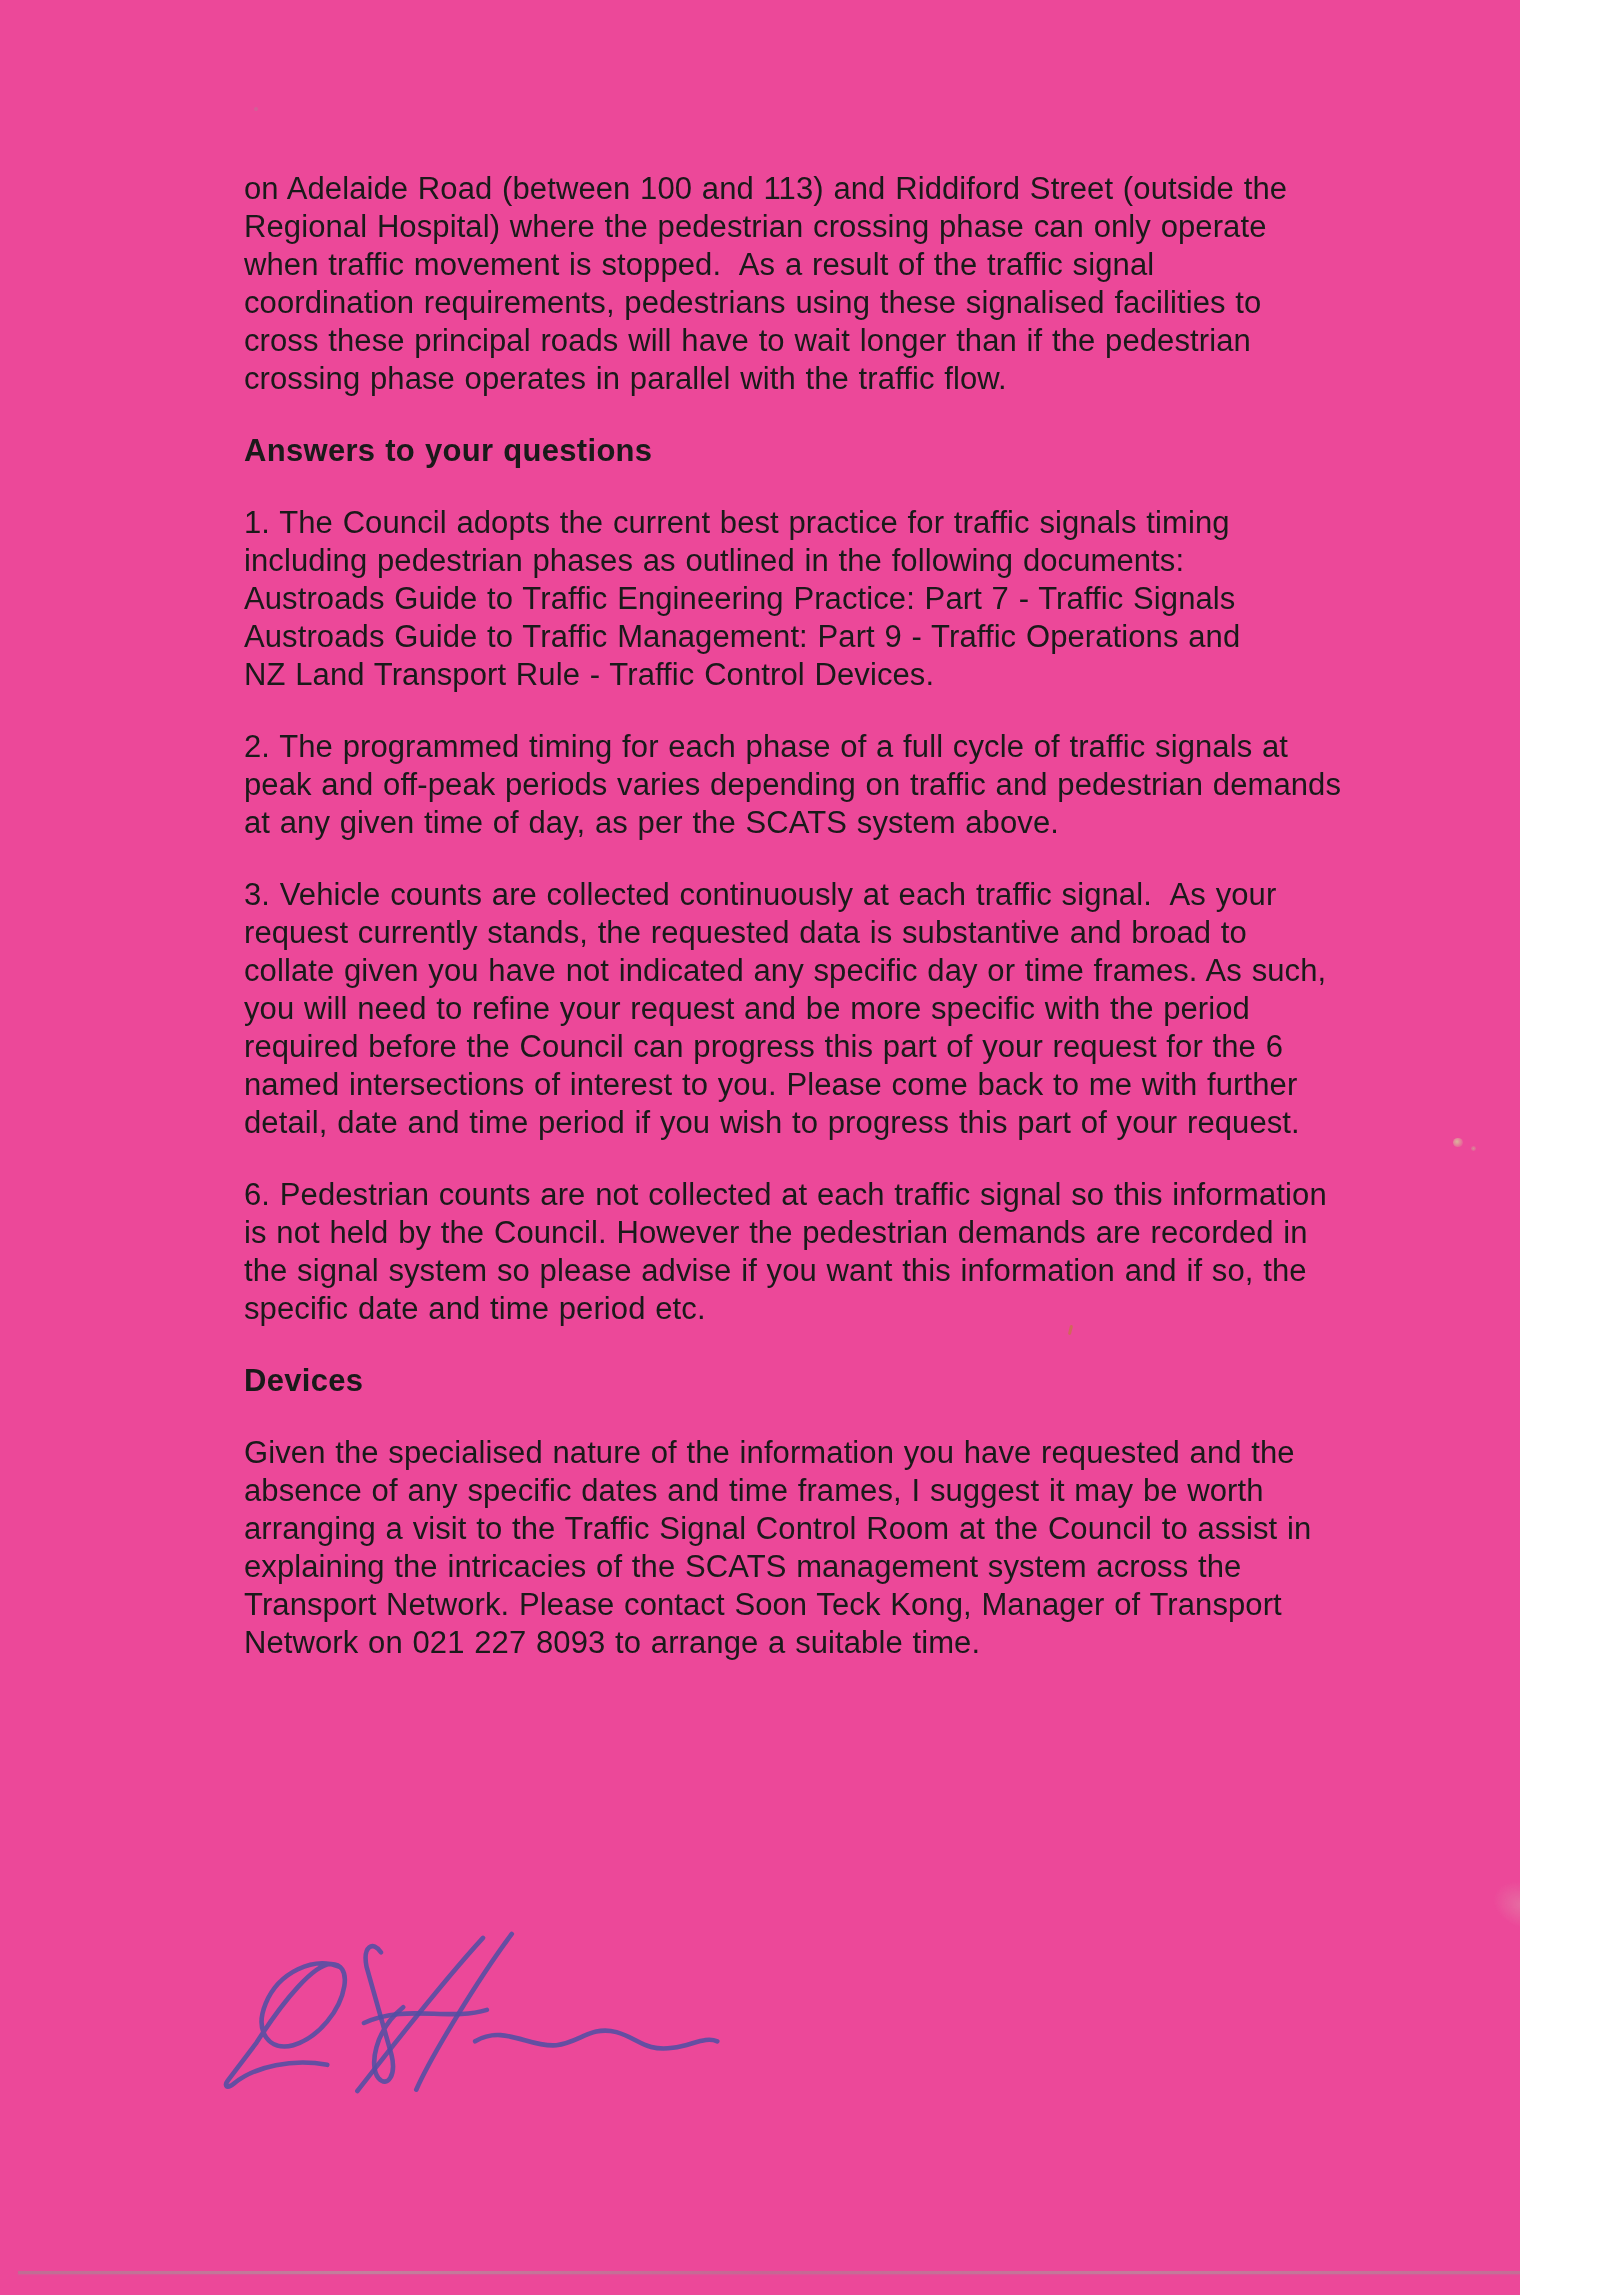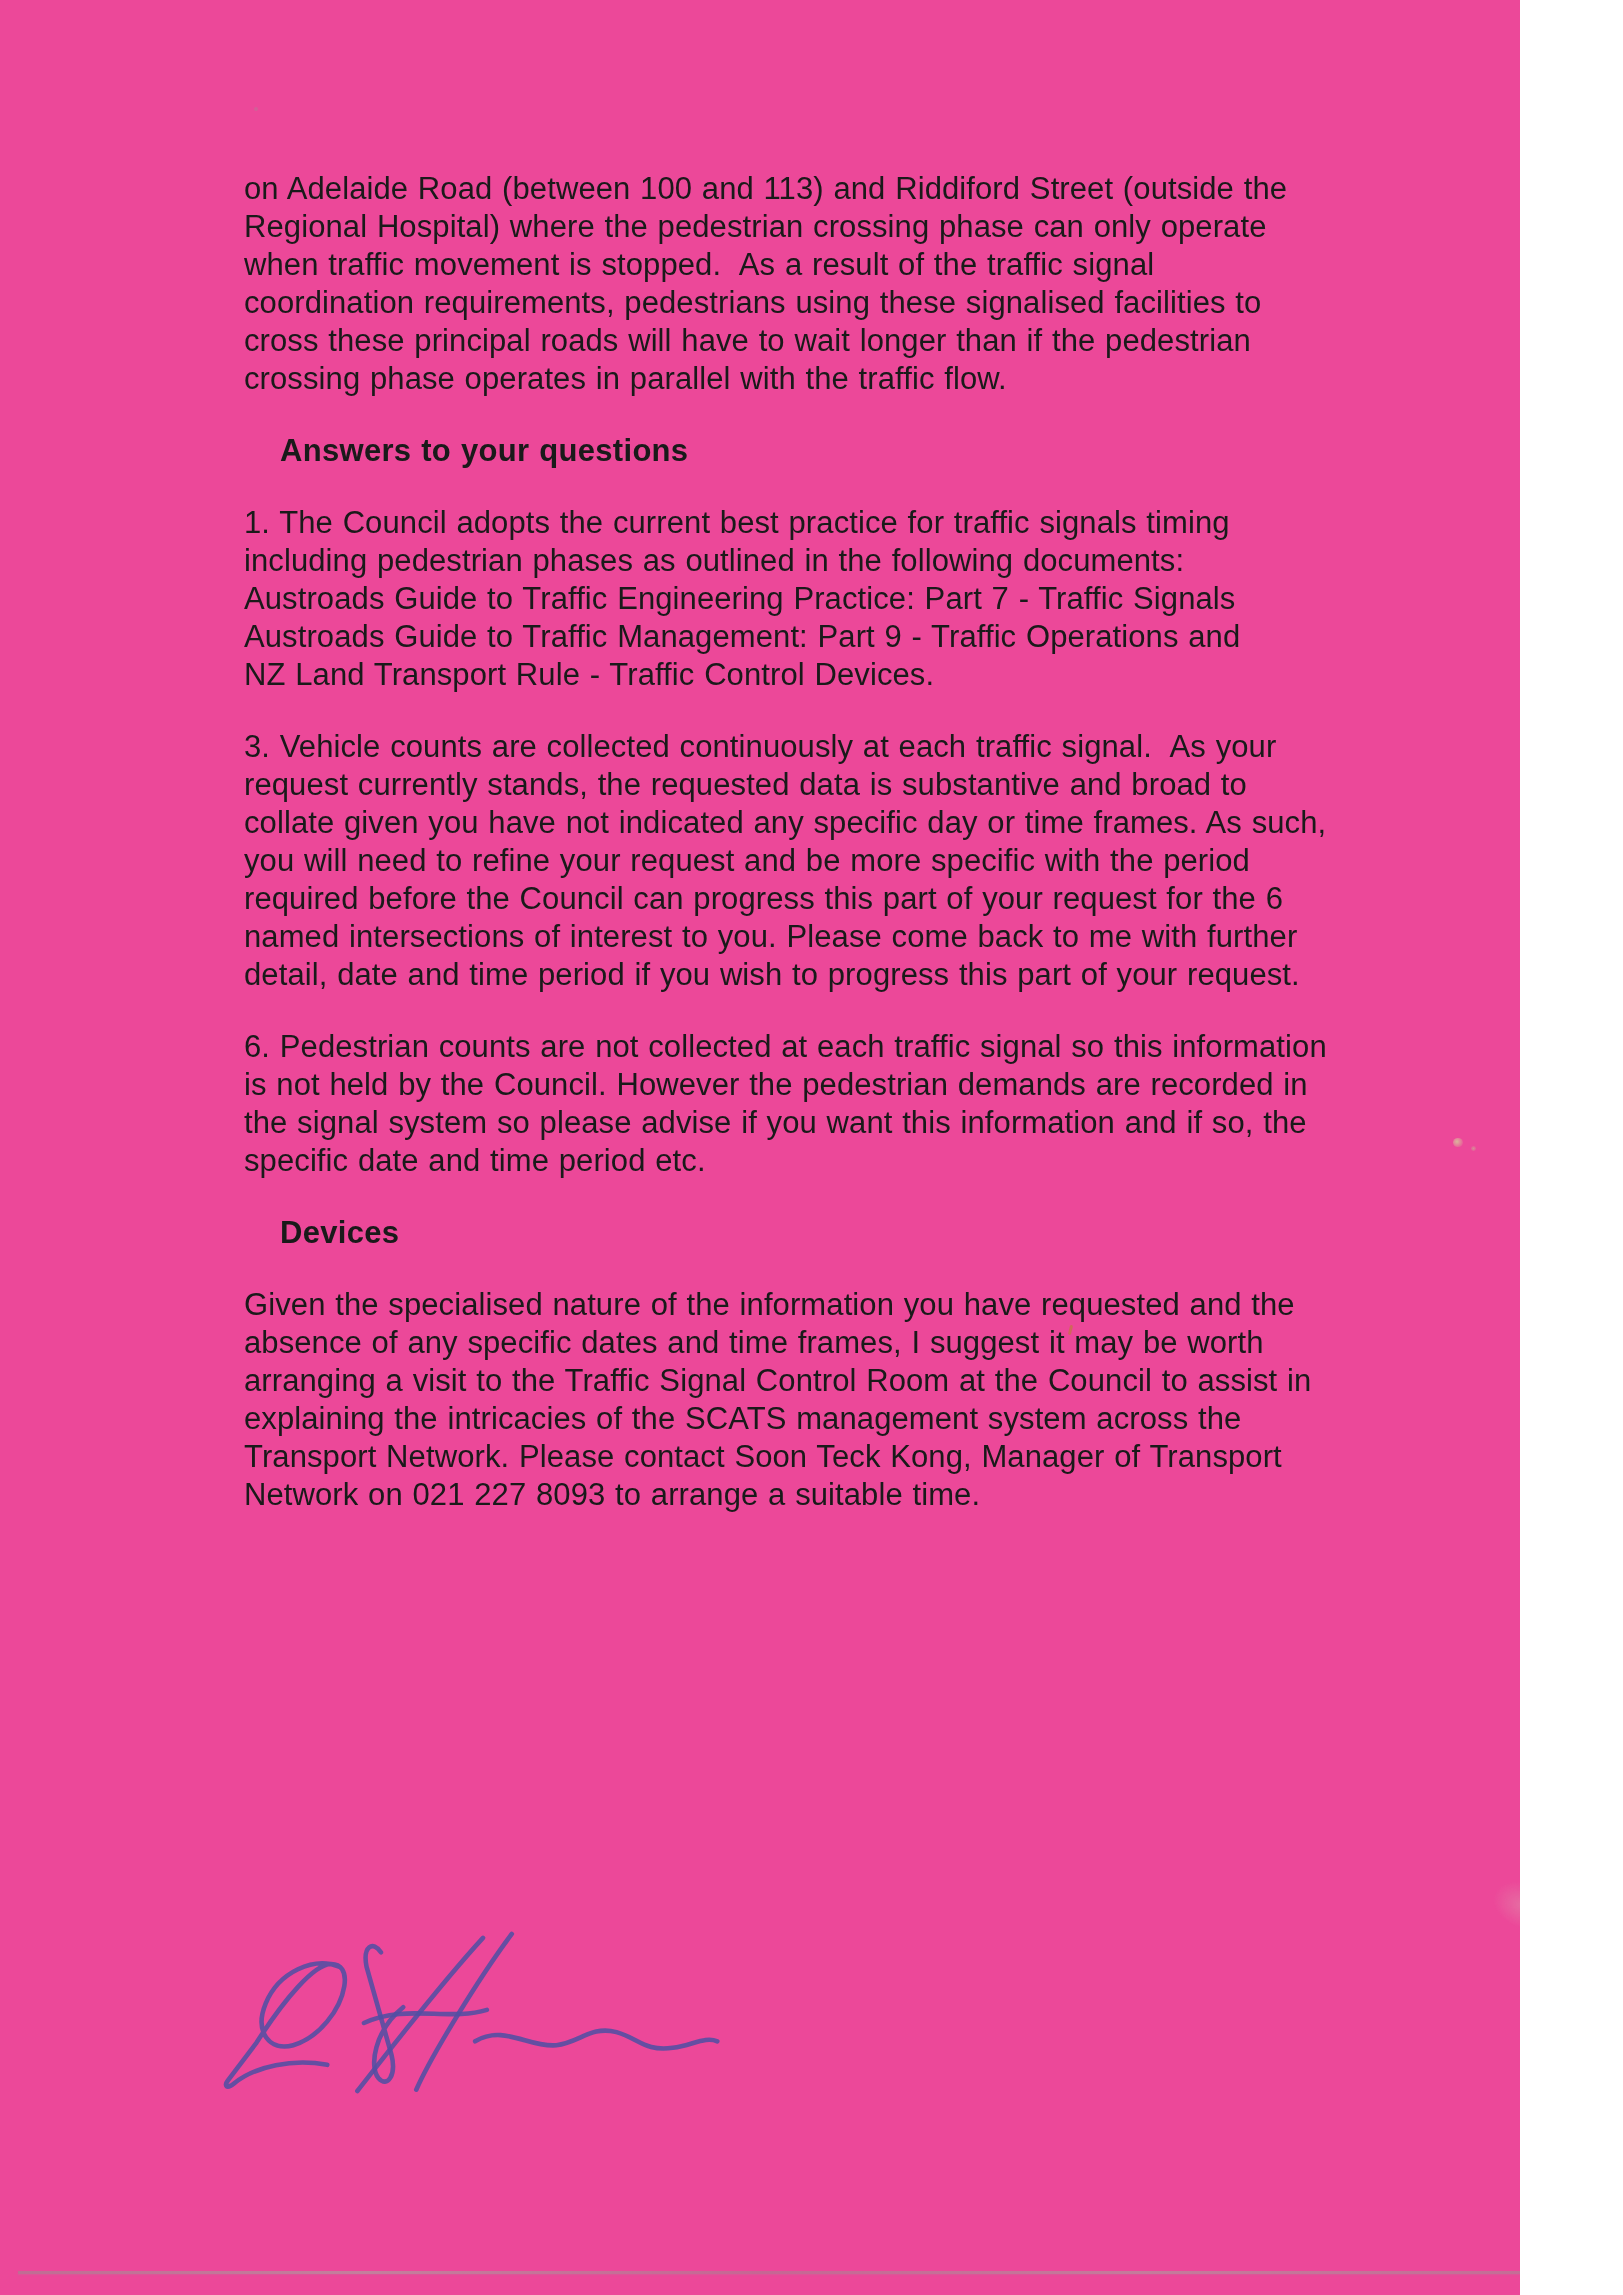--- a/index.html
+++ b/index.html
@@ -27,21 +27,20 @@
     font-size: 31px;
     line-height: 38px;
     font-weight: 400;
     white-space: pre;          
     letter-spacing: 0.1px;
     word-spacing: 1px;
   }
   .content h2 {
     font-weight: 700;
     letter-spacing: 0.3px;
-    margin-left: 36px;
   }
   .valediction {
     margin-bottom: 0 !important;
   }
   
   .signature {
     position: absolute;
     left: 216px;
     top: 1926px;
     width: 517px;
@@ -113,20 +112,23 @@
 
     <h2>Answers to your questions</h2>
 
     <p>1. The Council adopts the current best practice for traffic signals timing
 including pedestrian phases as outlined in the following documents:
 Austroads Guide to Traffic Engineering Practice: Part 7 - Traffic Signals
 Austroads Guide to Traffic Management: Part 9 - Traffic Operations and
 NZ Land Transport Rule - Traffic Control Devices.</p>
 
 
+    <p>2. The programmed timing for each phase of a full cycle of traffic signals at
+peak and off-peak periods varies depending on traffic and pedestrian demands
+at any given time of day, as per the SCATS system above.</p>
 
     <p>3. Vehicle counts are collected continuously at each traffic signal.  As your
 request currently stands, the requested data is substantive and broad to
 collate given you have not indicated any specific day or time frames. As such,
 you will need to refine your request and be more specific with the period
 required before the Council can progress this part of your request for the 6
 named intersections of interest to you. Please come back to me with further
 detail, date and time period if you wish to progress this part of your request.</p>
 
     <p>6. Pedestrian counts are not collected at each traffic signal so this information

